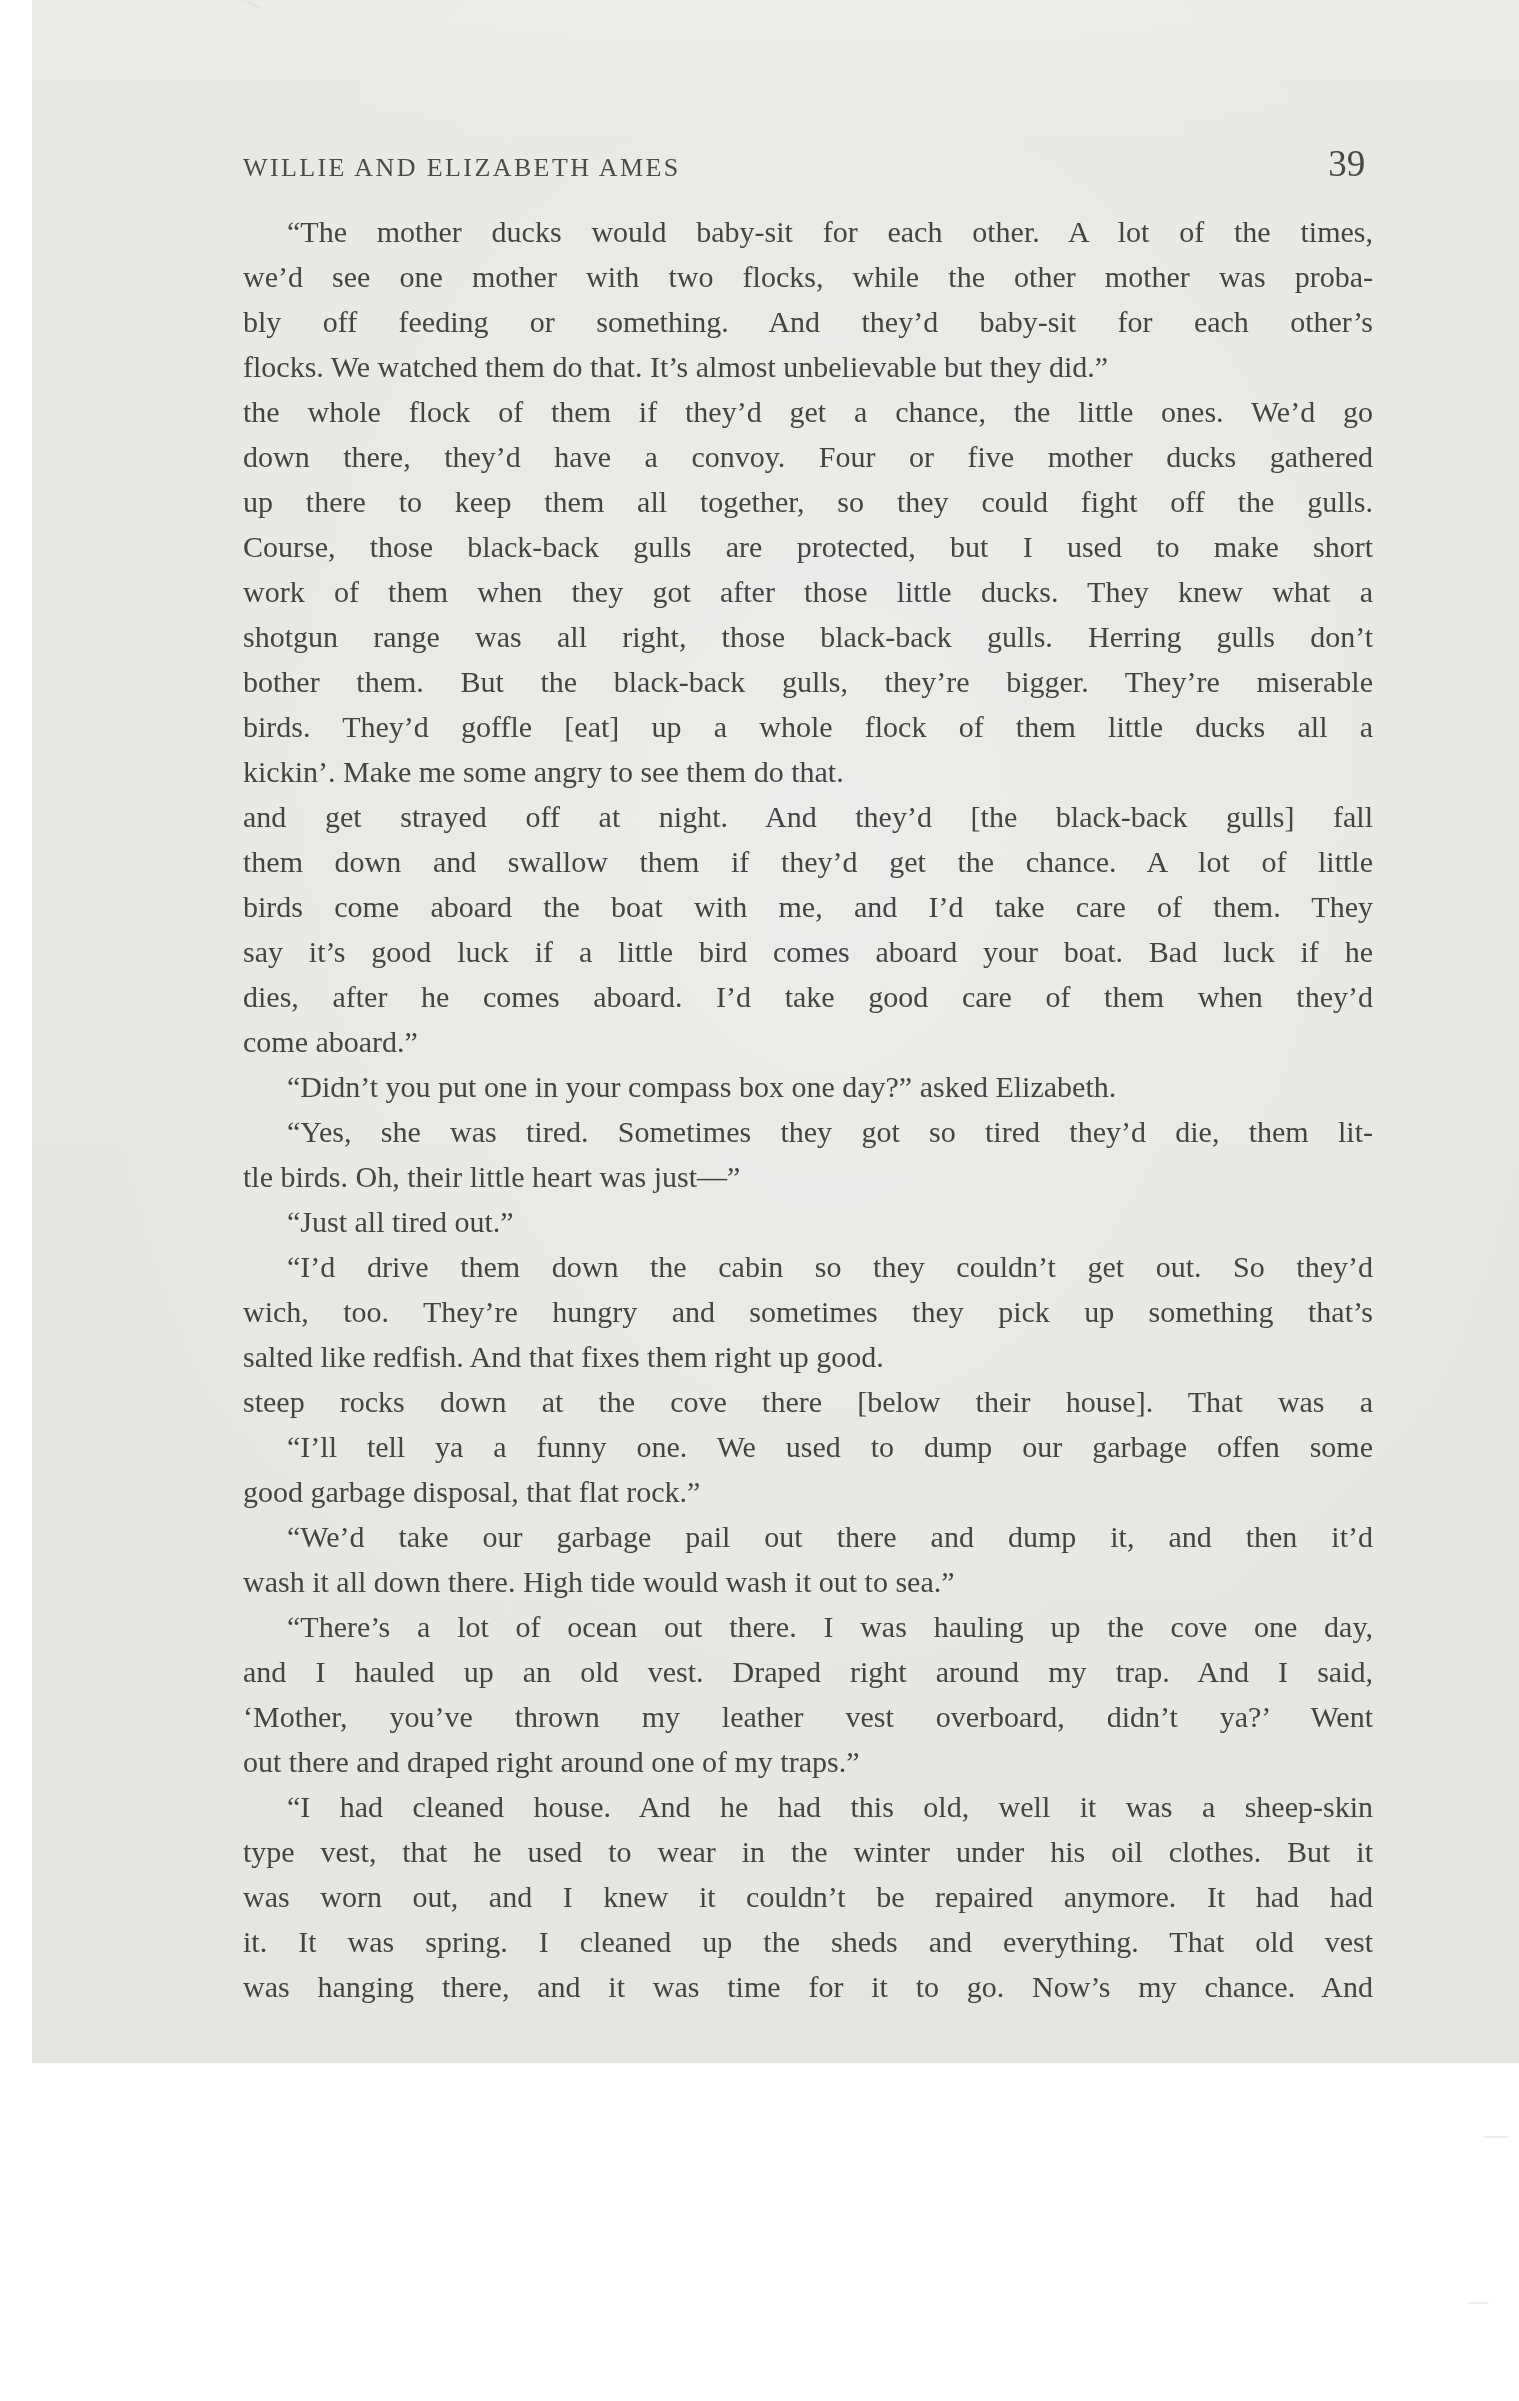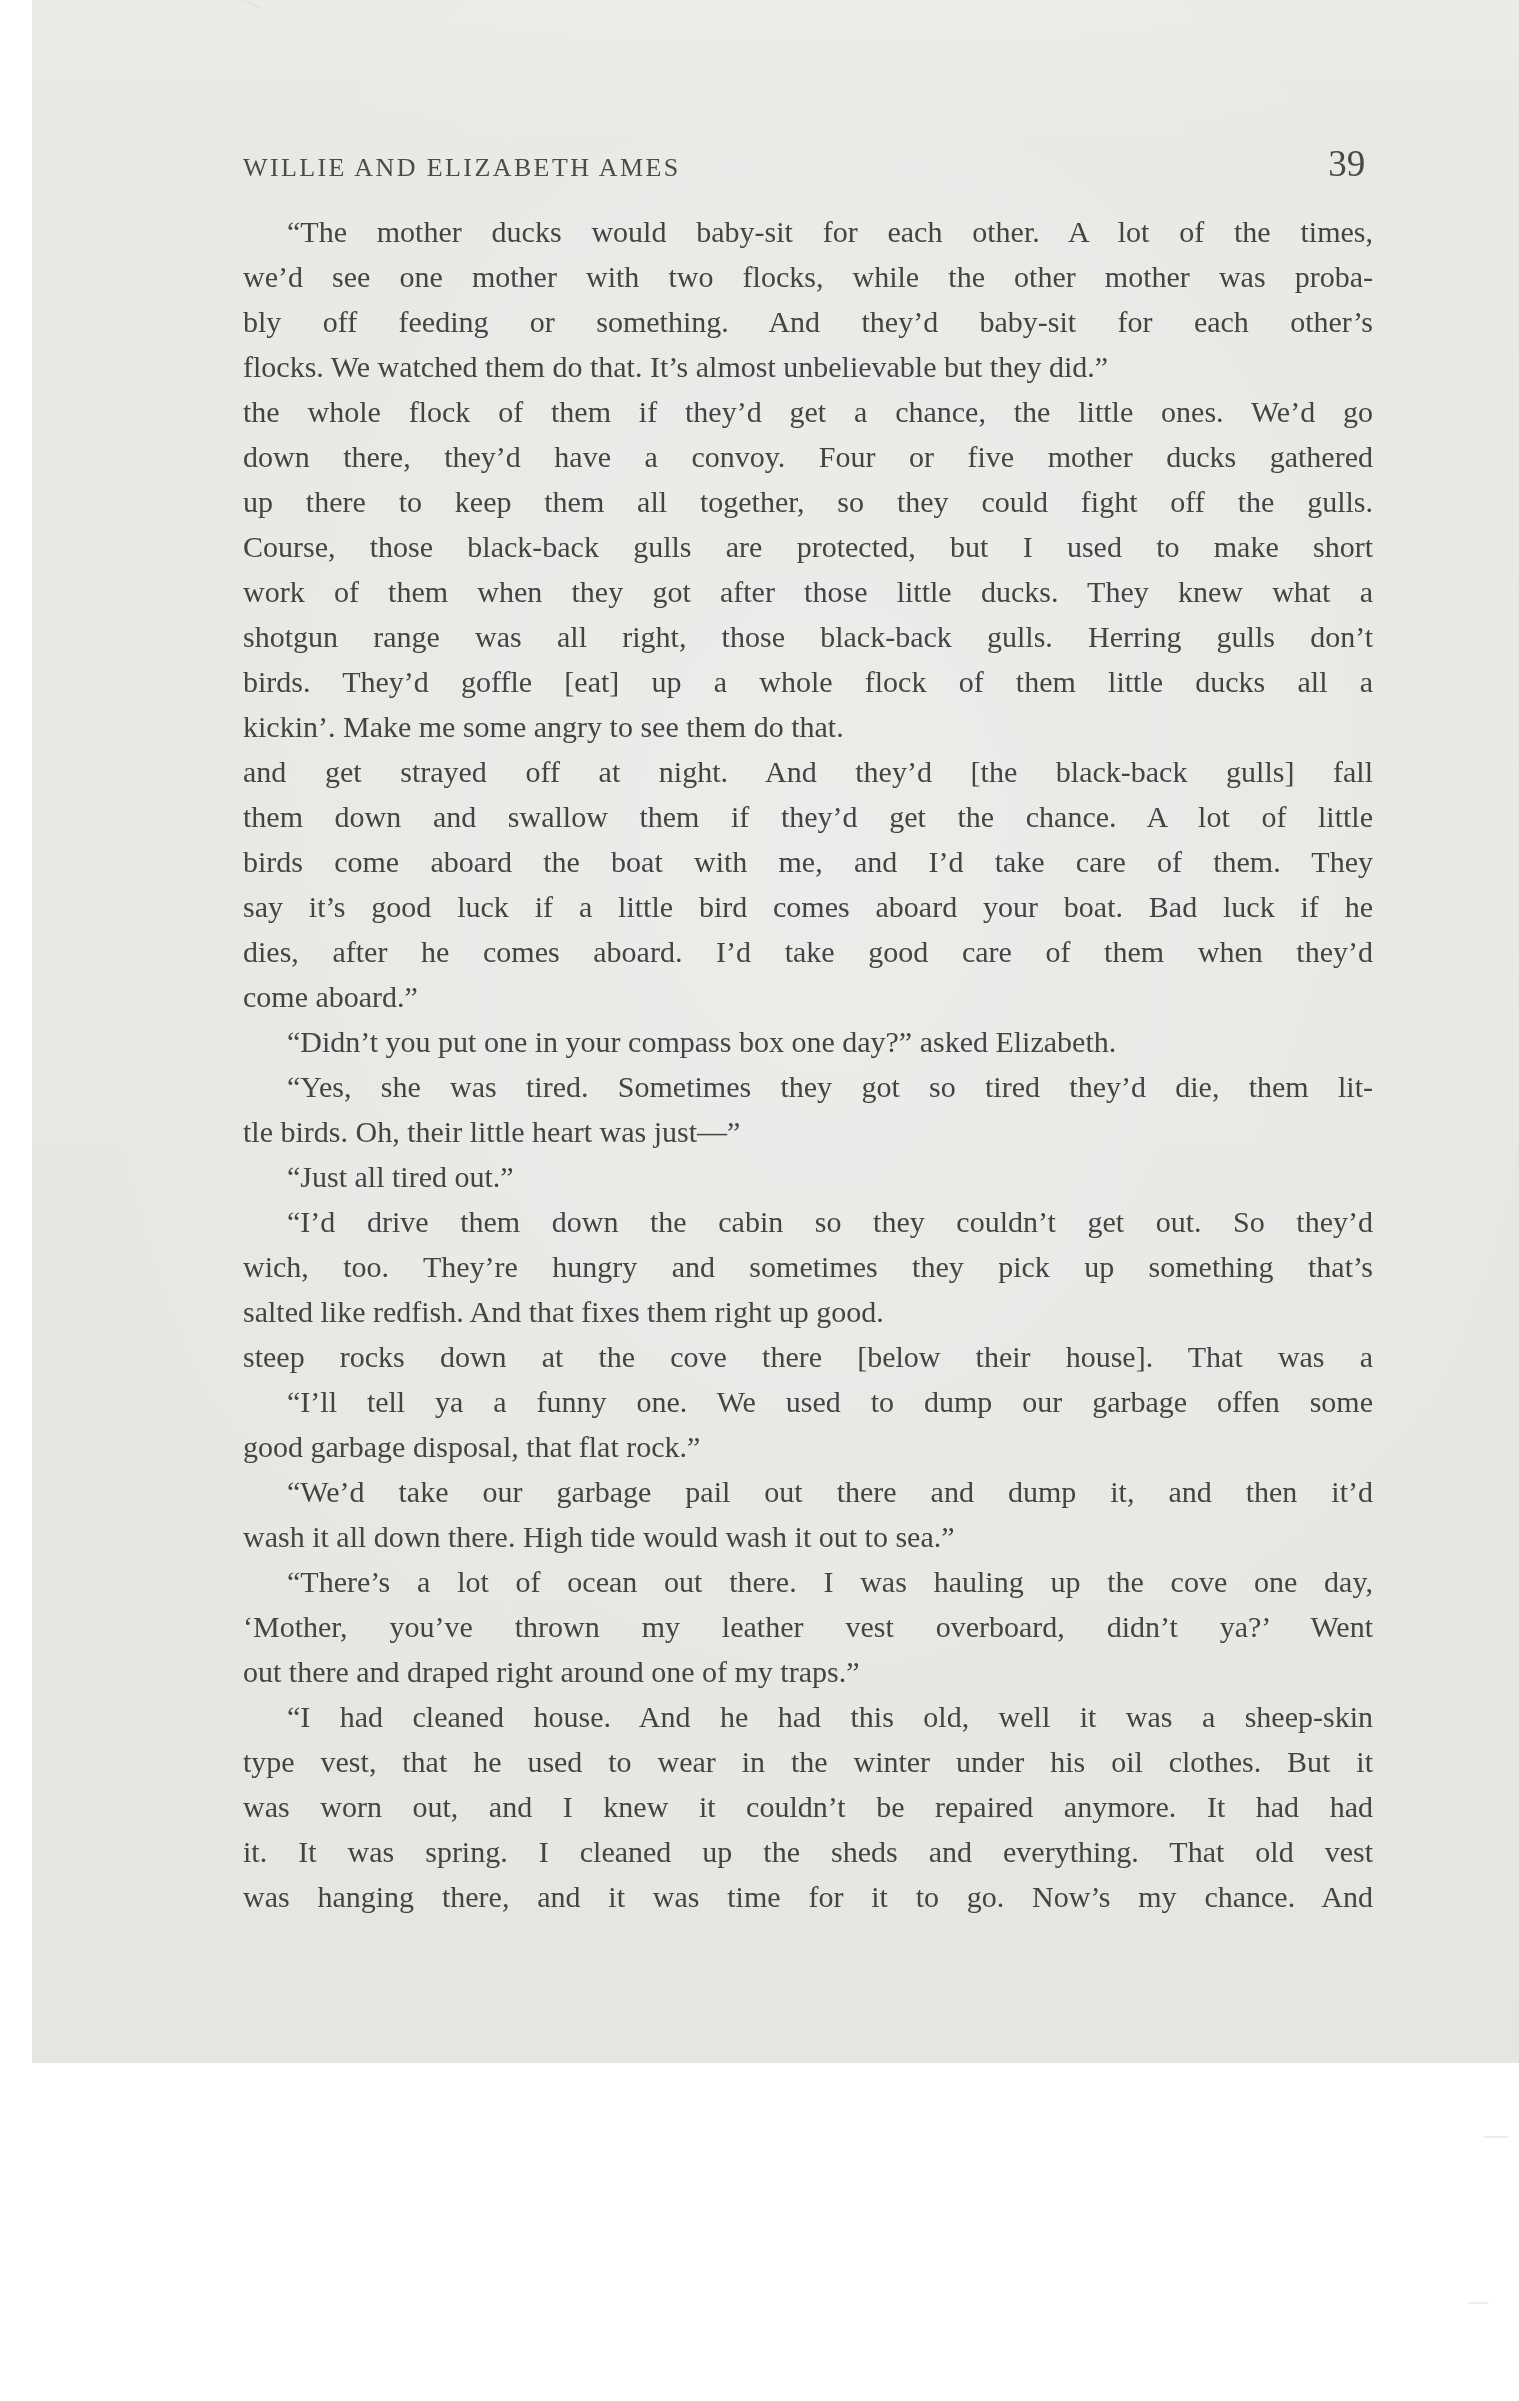--- a/index.html
+++ b/index.html
@@ -69,20 +69,21 @@
         <div class="line">bly off feeding or something. And they’d baby-sit for each other’s</div>
         <div class="line last">flocks. We watched them do that. It’s almost unbelievable but they did.”</div>
       </div>
       <div class="paragraph">
         <div class="line">the whole flock of them if they’d get a chance, the little ones. We’d go</div>
         <div class="line">down there, they’d have a convoy. Four or five mother ducks gathered</div>
         <div class="line">up there to keep them all together, so they could fight off the gulls.</div>
         <div class="line">Course, those black-back gulls are protected, but I used to make short</div>
         <div class="line">work of them when they got after those little ducks. They knew what a</div>
         <div class="line">shotgun range was all right, those black-back gulls. Herring gulls don’t</div>
+        <div class="line">bother them. But the black-back gulls, they’re bigger. They’re miserable</div>
         <div class="line">birds. They’d goffle [eat] up a whole flock of them little ducks all a</div>
         <div class="line last">kickin’. Make me some angry to see them do that.</div>
       </div>
       <div class="paragraph">
         <div class="line">and get strayed off at night. And they’d [the black-back gulls] fall</div>
         <div class="line">them down and swallow them if they’d get the chance. A lot of little</div>
         <div class="line">birds come aboard the boat with me, and I’d take care of them. They</div>
         <div class="line">say it’s good luck if a little bird comes aboard your boat. Bad luck if he</div>
         <div class="line">dies, after he comes aboard. I’d take good care of them when they’d</div>
         <div class="line last">come aboard.”</div>
@@ -106,20 +107,21 @@
         <div class="line">steep rocks down at the cove there [below their house]. That was a</div>
         <div class="line first">“I’ll tell ya a funny one. We used to dump our garbage offen some</div>
         <div class="line last">good garbage disposal, that flat rock.”</div>
       </div>
       <div class="paragraph">
         <div class="line first">“We’d take our garbage pail out there and dump it, and then it’d</div>
         <div class="line last">wash it all down there. High tide would wash it out to sea.”</div>
       </div>
       <div class="paragraph">
         <div class="line first">“There’s a lot of ocean out there. I was hauling up the cove one day,</div>
+        <div class="line">and I hauled up an old vest. Draped right around my trap. And I said,</div>
         <div class="line">‘Mother, you’ve thrown my leather vest overboard, didn’t ya?’ Went</div>
         <div class="line last">out there and draped right around one of my traps.”</div>
       </div>
       <div class="paragraph">
         <div class="line first">“I had cleaned house. And he had this old, well it was a sheep-skin</div>
         <div class="line">type vest, that he used to wear in the winter under his oil clothes. But it</div>
         <div class="line">was worn out, and I knew it couldn’t be repaired anymore. It had had</div>
         <div class="line">it. It was spring. I cleaned up the sheds and everything. That old vest</div>
         <div class="line">was hanging there, and it was time for it to go. Now’s my chance. And</div>
       </div>

